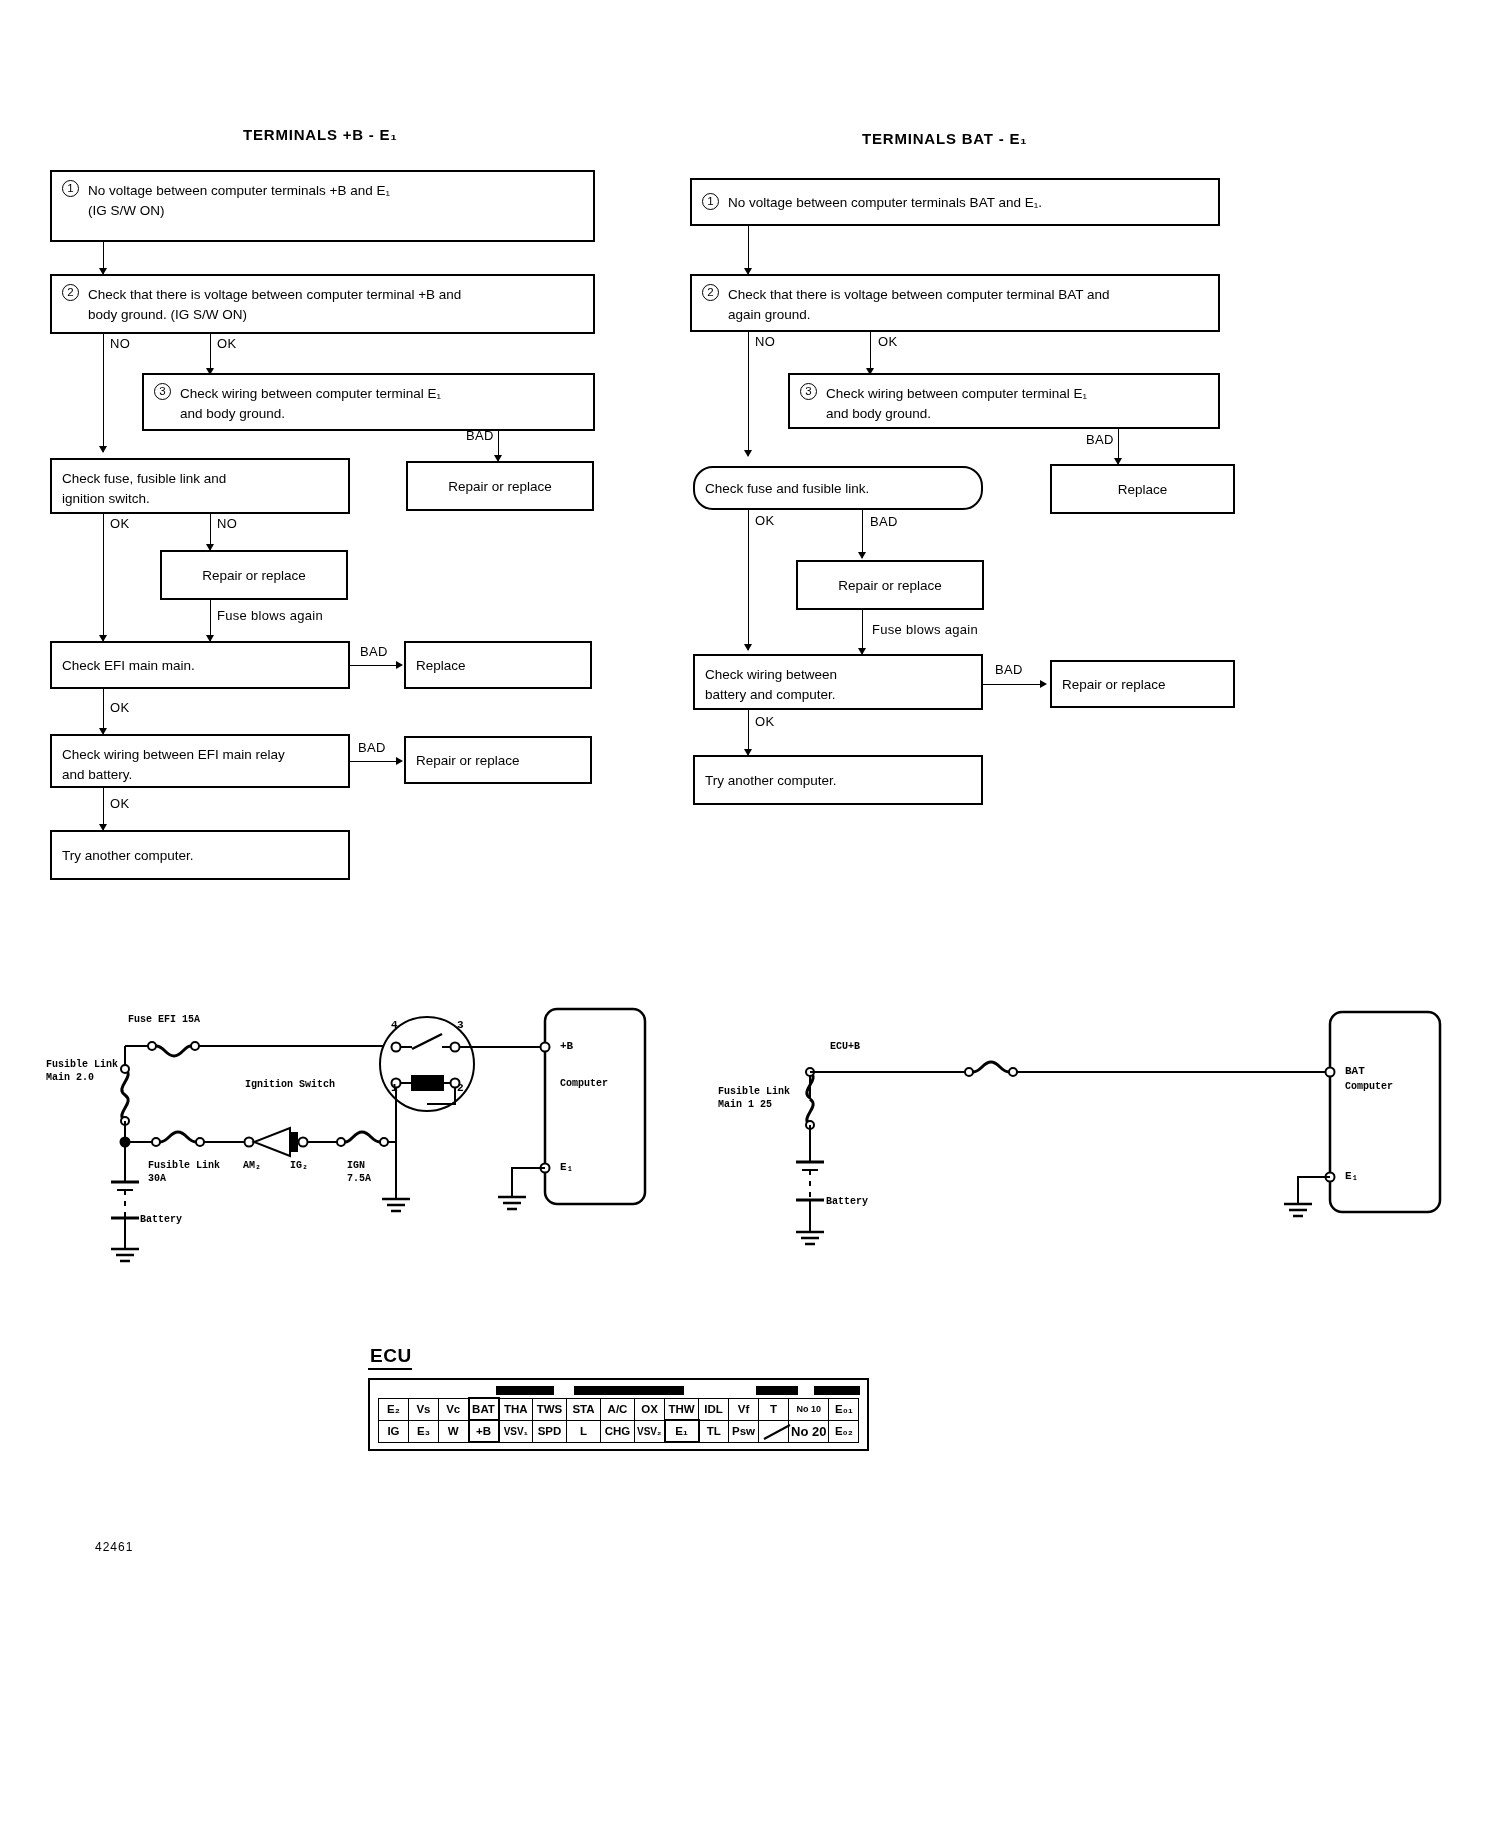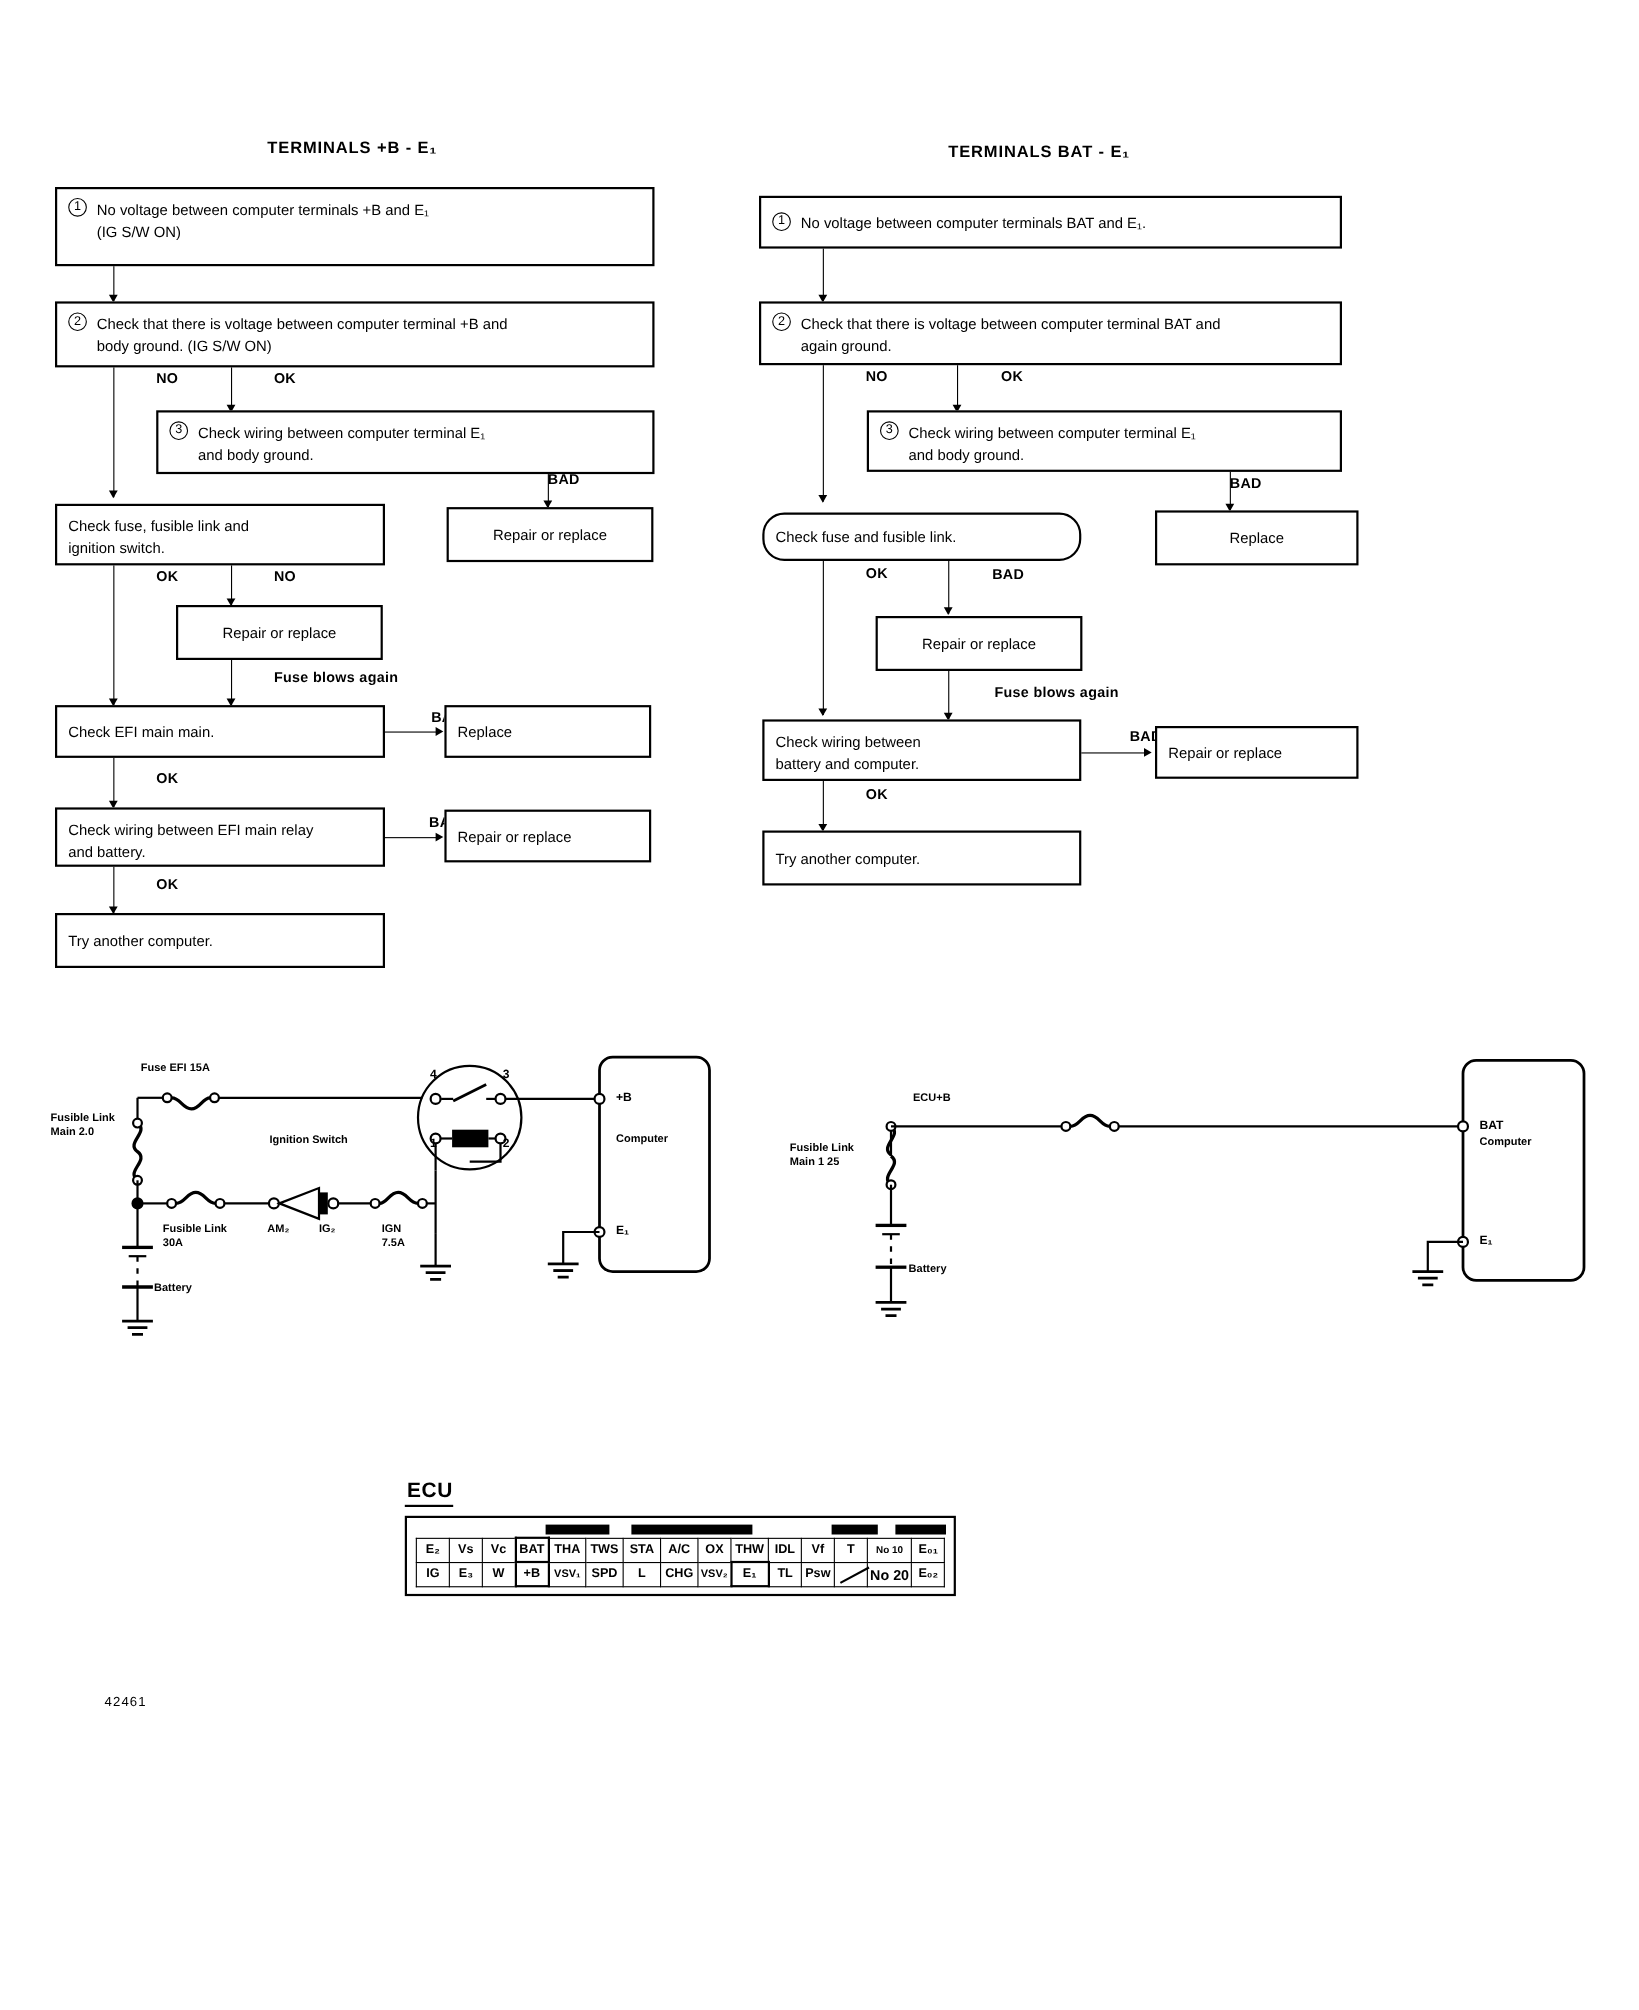--- a/index.html
+++ b/index.html
@@ -44,25 +44,25 @@
     position:absolute; width:0; height:0;
     border-left:4px solid transparent; border-right:4px solid transparent;
     border-top:7px solid #000;
   }
   .arrow-right {
     position:absolute; width:0; height:0;
     border-top:4px solid transparent; border-bottom:4px solid transparent;
     border-left:7px solid #000;
   }
   .elabel {
-    position:absolute; font-size:13px; font-weight:bold; letter-spacing:0.3px;margin-left:32px;
+    position:absolute; font-size:13px; font-weight:normal; letter-spacing:0.3px;
   }
 
   
-  #schematic { position:absolute; left:0; top:916px; width:1490px; height:360px; }
+  #schematic { position:absolute; left:0; top:964px; width:1490px; height:360px;font-family:Liberation Mono, monospace; }
   .sch-label { position:absolute; font-size:10px; font-weight:bold; line-height:1.25; }
   .sch-num { position:absolute; font-size:11px; font-weight:bold; }
 
   
   #ecu-wrap { position:absolute; left:368px; top:1345px; }
   #ecu-title { font-size:19px; font-weight:bold; letter-spacing:0.5px; padding-left:2px;
                 border-bottom:2.5px solid #000; display:inline-block; padding-bottom:1px;}
   .ecu-body { margin-top:8px; border:2.5px solid #000; background:#fff; padding:6px 8px 6px 8px; }
   .ecu-top-notch { position:relative; height:11px; }
   .ecu-notch { position:absolute; height:9px; background:#000; top:0; }

